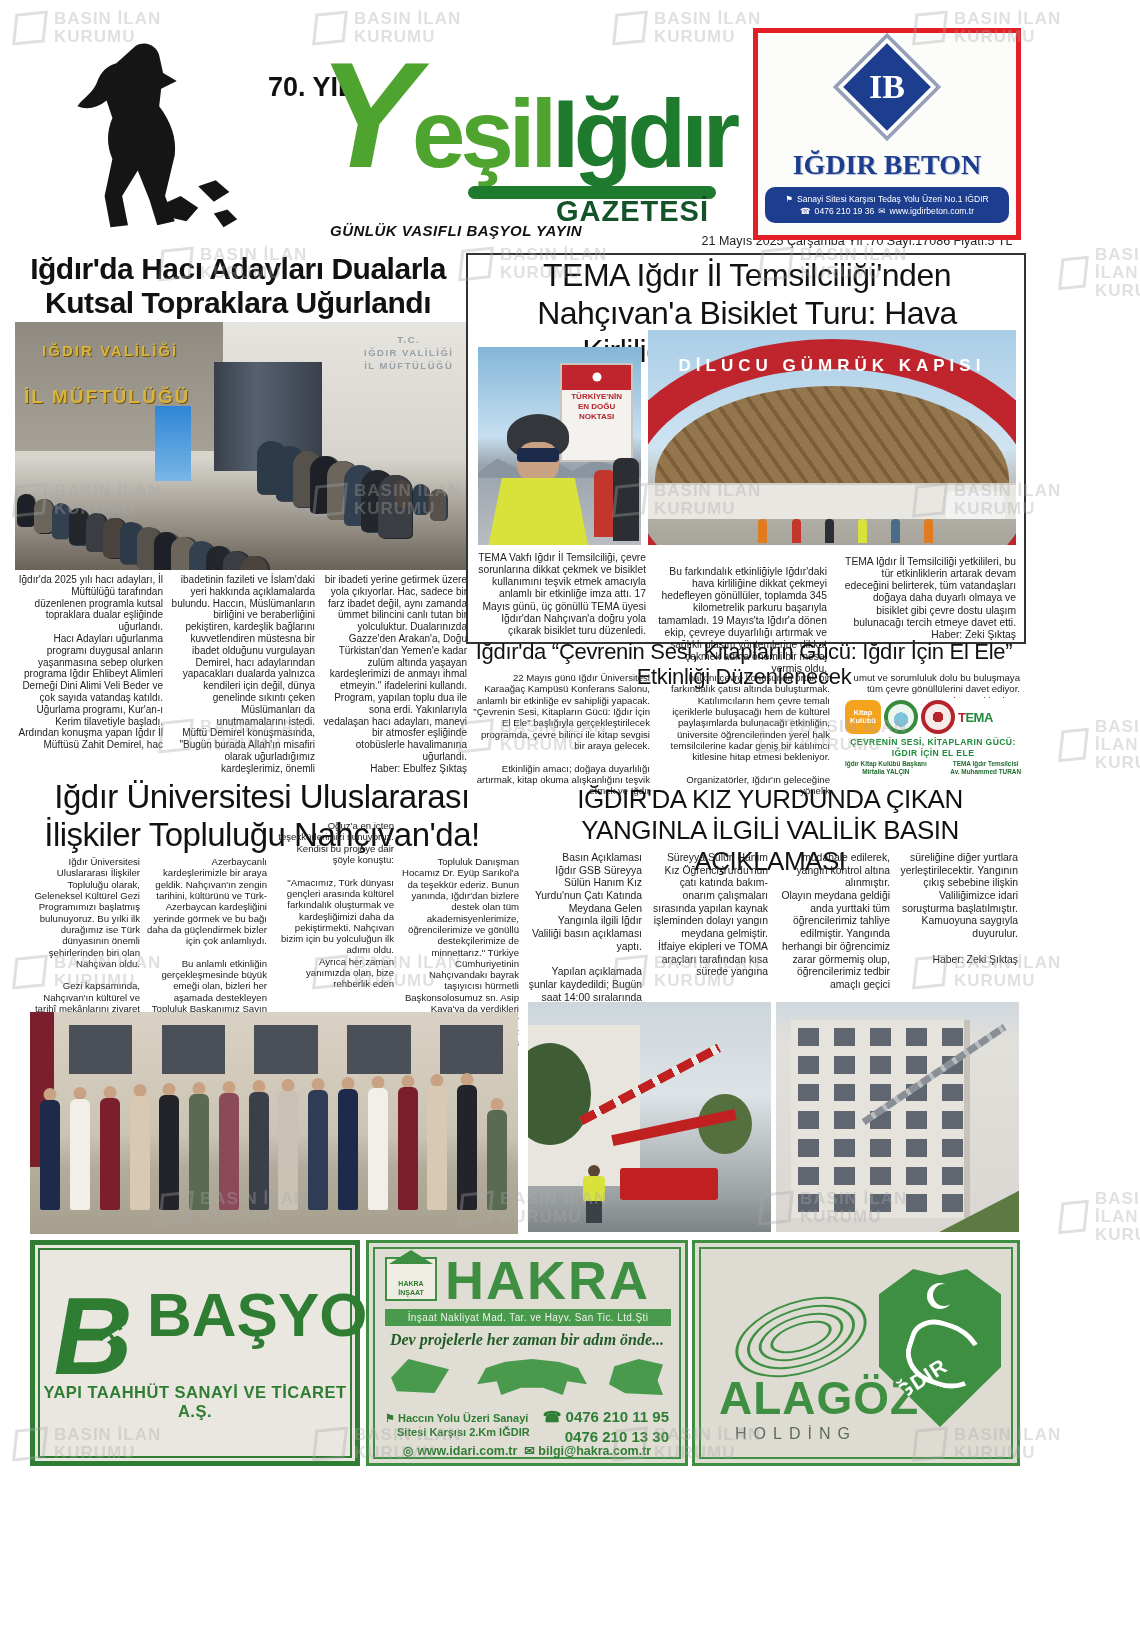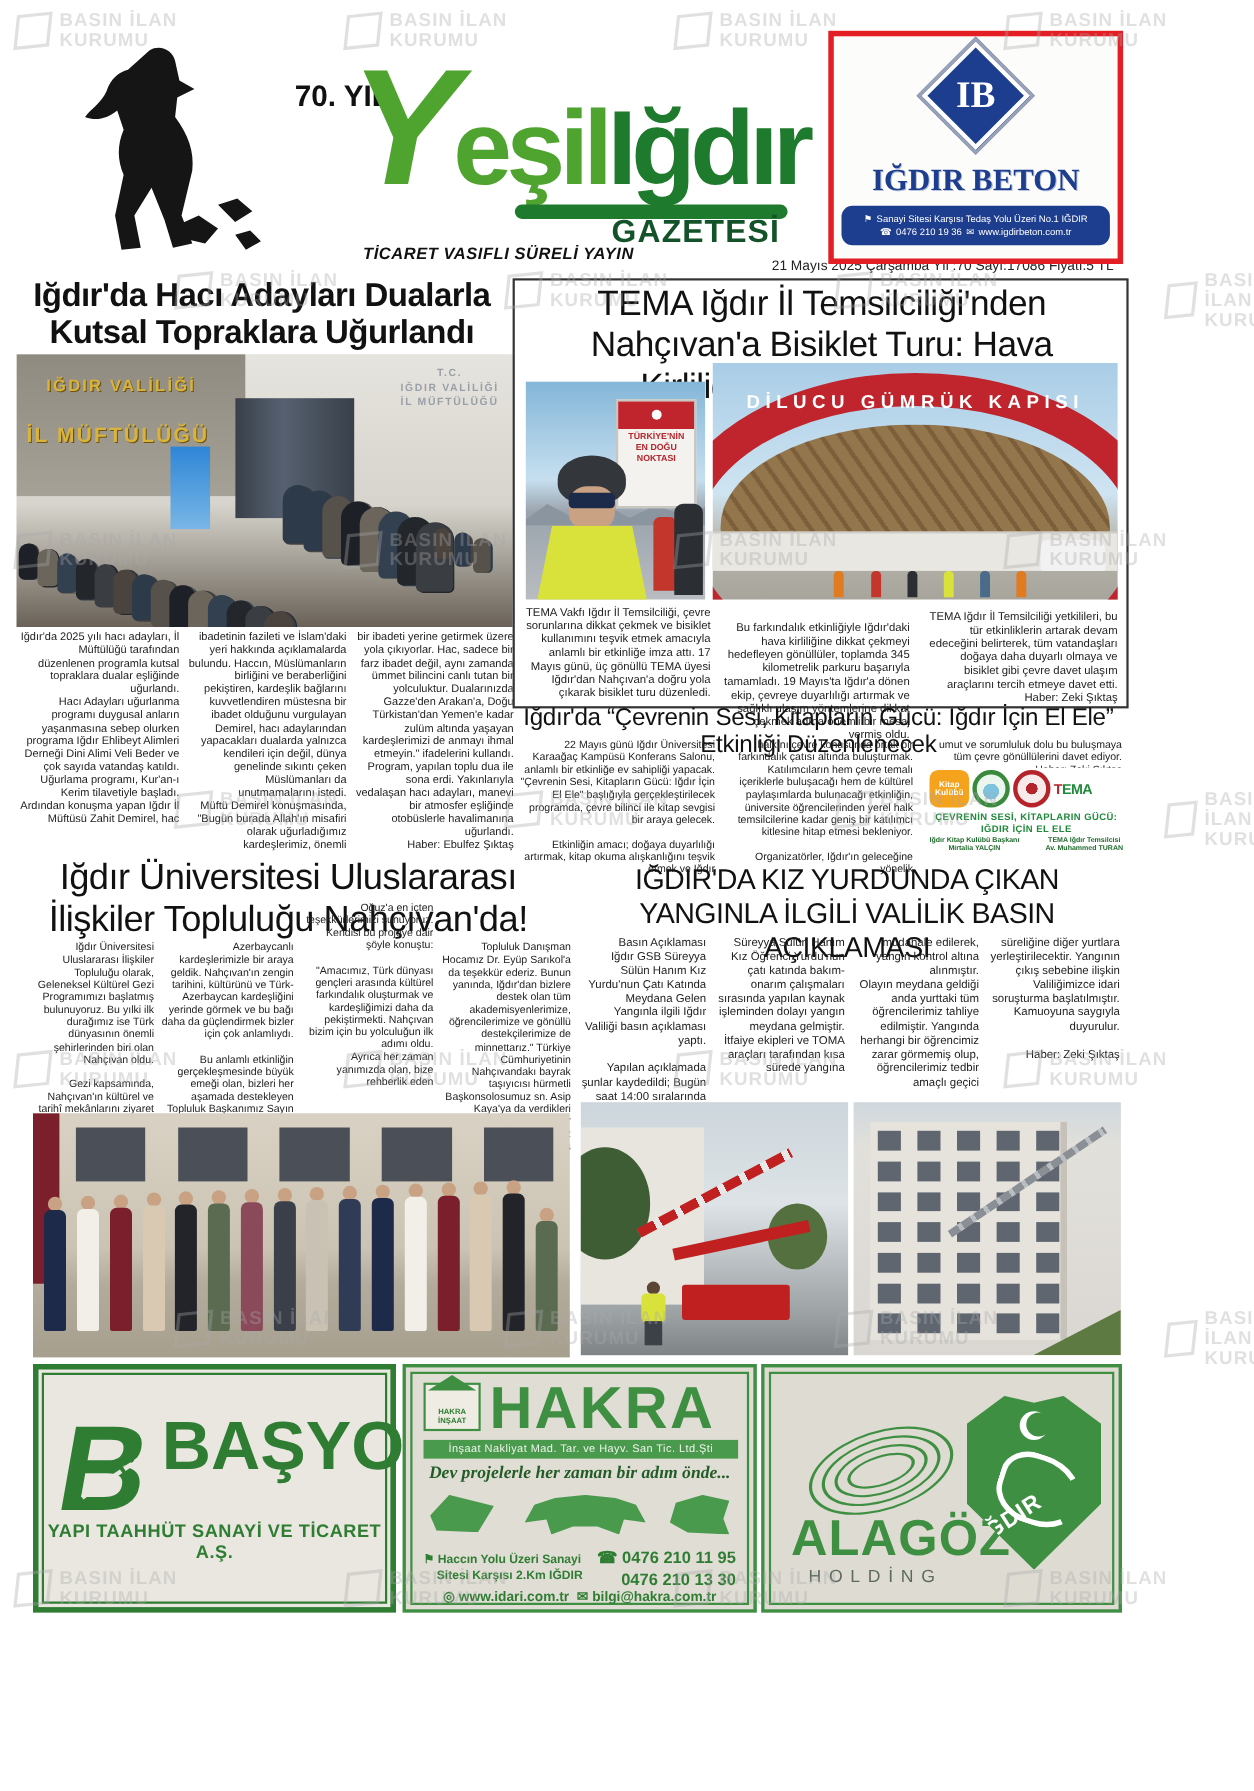--- a/index.html
+++ b/index.html
@@ -136,21 +136,21 @@
     <path fill="#151515" d="M56 86l11-5 9 6-6 7-13-3zM76 76l9-3 7 6-8 5zM84 90l7-2 5 5-7 4z"></path>
   </svg>
   <div class="abs year-badge">70. YIL</div>
   <div class="abs logo-line">
     <span class="cap-y">Y</span>
       <span class="word-rest">eşil</span>
       <span class="word-second">Iğdır</span>
   </div>
   <div class="abs logo-bar"></div>
   <div class="abs gazette">GAZETESİ</div>
-  <div class="abs tagline">TİCARET VASIFLI SÜRELİ YAYIN</div>
+  <div class="abs tagline">GÜNLÜK VASIFLI BAŞYOL YAYIN</div>
 
   <div class="abs beton">
     <div class="diamond">
         <span>IB</span>
       </div>
     <div class="beton-name">IĞDIR BETON</div>
     <div class="beton-bar">
       <div>
           <span class="icn">⚑</span>
           <span>Sanayi Sitesi Karşısı Tedaş Yolu Üzeri No.1 IĞDIR</span>
@@ -276,21 +276,21 @@
         <div style="position: absolute; left: 30%; bottom: 6%; width: 9px; height: 70%; background: rgb(224, 123, 31); border-radius: 4px 4px 0px 0px;"></div>
         <div style="position: absolute; left: 39%; bottom: 6%; width: 9px; height: 70%; background: rgb(194, 54, 44); border-radius: 4px 4px 0px 0px;"></div>
         <div style="position: absolute; left: 48%; bottom: 6%; width: 9px; height: 70%; background: rgb(43, 46, 51); border-radius: 4px 4px 0px 0px;"></div>
         <div style="position: absolute; left: 57%; bottom: 6%; width: 9px; height: 70%; background: rgb(217, 226, 59); border-radius: 4px 4px 0px 0px;"></div>
         <div style="position: absolute; left: 66%; bottom: 6%; width: 9px; height: 70%; background: rgb(74, 107, 138); border-radius: 4px 4px 0px 0px;"></div>
         <div style="position: absolute; left: 75%; bottom: 6%; width: 9px; height: 70%; background: rgb(224, 123, 31); border-radius: 4px 4px 0px 0px;"></div>
       </div>
   </div>
   <div class="bodycol pre" style="left:478px;top:552px;width:168px;font-size:10.3px;">TEMA Vakfı Iğdır İl Temsilciliği, çevre sorunlarına dikkat çekmek ve bisiklet kullanımını teşvik etmek amacıyla anlamlı bir etkinliğe imza attı. 17 Mayıs günü, üç gönüllü TEMA üyesi Iğdır'dan Nahçıvan'a doğru yola çıkarak bisiklet turu düzenledi.</div>
   <div class="bodycol pre" style="left:655px;top:566px;width:172px;font-size:10.3px;">Bu farkındalık etkinliğiyle Iğdır'daki hava kirliliğine dikkat çekmeyi hedefleyen gönüllüler, toplamda 345 kilometrelik parkuru başarıyla tamamladı. 19 Mayıs'ta Iğdır'a dönen ekip, çevreye duyarlılığı artırmak ve sağlıklı ulaşım yöntemlerine dikkat çekmek adına önemli bir mesaj vermiş oldu.</div>
-  <div class="bodycol pre" style="left:840px;top:556px;width:176px;font-size:10.3px;">TEMA Iğdır İl Temsilciliği yetkilileri, bu tür etkinliklerin artarak devam edeceğini belirterek, tüm vatandaşları doğaya daha duyarlı olmaya ve bisiklet gibi çevre davet ulaşım araçlarını tercih etmeye davet etti.
+  <div class="bodycol pre" style="left:840px;top:556px;width:176px;font-size:10.3px;">TEMA Iğdır İl Temsilciliği yetkilileri, bu tür etkinliklerin artarak devam edeceğini belirterek, tüm vatandaşları doğaya daha duyarlı olmaya ve bisiklet gibi çevre dostu ulaşım bulunacağı tercih etmeye davet etti.
 Haber: Zeki Şıktaş</div>
 
   <div class="abs hl hl-cevre">Iğdır'da “Çevrenin Sesi, Kitapların Gücü: Iğdır İçin El Ele” Etkinliği Düzenlenecek</div>
   <div class="bodycol pre" style="left:472px;top:672px;width:178px;font-size:9.6px;">22 Mayıs günü Iğdır Üniversitesi Karaağaç Kampüsü Konferans Salonu, anlamlı bir etkinliğe ev sahipliği yapacak. "Çevrenin Sesi, Kitapların Gücü: Iğdır İçin El Ele" başlığıyla gerçekleştirilecek programda, çevre bilinci ile kitap sevgisi bir araya gelecek.
 
 Etkinliğin amacı; doğaya duyarlılığı artırmak, kitap okuma alışkanlığını teşvik etmek ve Iğdır</div>
   <div class="bodycol pre" style="left:658px;top:672px;width:172px;font-size:9.6px;">halkını çevre konusunda ortak bir farkındalık çatısı altında buluşturmak. Katılımcıların hem çevre temalı içeriklerle buluşacağı hem de kültürel paylaşımlarda bulunacağı etkinliğin, üniversite öğrencilerinden yerel halk temsilcilerine kadar geniş bir katılımcı kitlesine hitap etmesi bekleniyor.
 
 Organizatörler, Iğdır'ın geleceğine yönelik</div>
   <div class="bodycol pre" style="left:842px;top:672px;width:178px;font-size:9.6px;">umut ve sorumluluk dolu bu buluşmaya tüm çevre gönüllülerini davet ediyor. Haber: Zeki Şıktaş</div>

